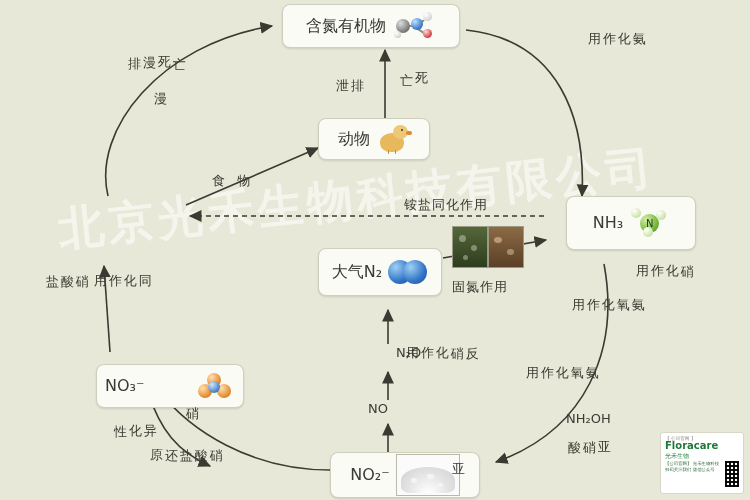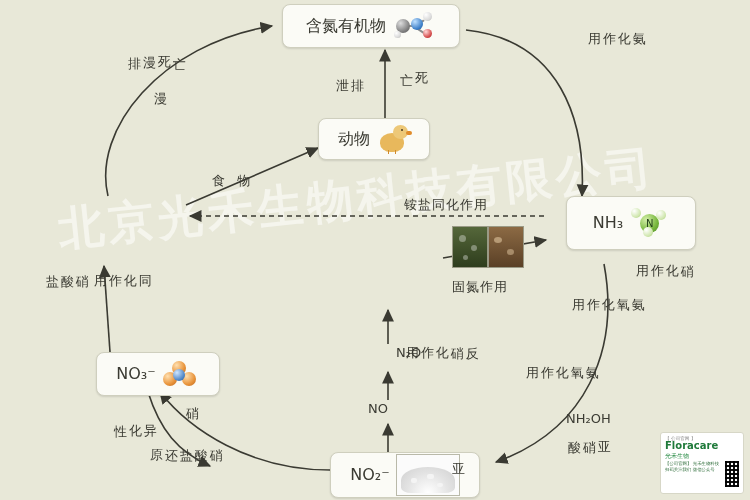--- a/index.html
+++ b/index.html
@@ -197,32 +197,39 @@
       <i class="bond" style="left:23px;top:14px;width:11px;transform:rotate(34deg);"></i>
       <i style="left:4px;top:7px;width:14px;height:14px;background:radial-gradient(circle at 33% 30%,#ddd 0%,#7e7e7e 65%,#4e4e4e 100%);"></i>
       <i style="left:19px;top:6px;width:12px;height:12px;background:radial-gradient(circle at 33% 30%,#bfe0ff 0%,#3d7fc8 65%,#23548f 100%);"></i>
       <i style="left:31px;top:0px;width:9px;height:9px;background:radial-gradient(circle at 33% 30%,#fff 0%,#d8d8d8 65%,#a8a8a8 100%);"></i>
       <i style="left:31px;top:17px;width:9px;height:9px;background:radial-gradient(circle at 33% 30%,#ffd9d9 0%,#d44b4b 65%,#9c2a2a 100%);"></i>
       <i style="left:2px;top:19px;width:7px;height:7px;background:radial-gradient(circle at 33% 30%,#fff 0%,#d8d8d8 65%,#a8a8a8 100%);"></i>
     </span>
   </div>
 
 
+  <div class="node" style="left:318px;top:248px;width:124px;height:48px;">
+    <span class="lbl big">大气N₂</span>
+    <span class="pic n2">
+      <i style="left:0px;"></i>
+        <i style="left:15px;"></i>
+    </span>
+  </div>
 
   <div class="node" style="left:546px;top:196px;width:130px;height:54px;margin-left:20px;">
     <span class="lbl big">NH₃</span>
     <span class="pic nh3">
       <span class="c">N</span>
       <i style="left:2px;top:0px;"></i>
       <i style="left:27px;top:2px;"></i>
       <i style="left:14px;top:19px;"></i>
     </span>
   </div>
 
-  <div class="node" style="left:96px;top:352px;width:124px;height:44px;">
+  <div class="node" style="left:96px;top:364px;width:148px;height:44px;justify-content:space-between;">
     <span class="lbl big">NO₃⁻</span>
     <span class="pic no3">
       <i style="left:10px;top:1px;width:14px;height:14px;"></i>
       <i style="left:1px;top:12px;width:14px;height:14px;"></i>
       <i style="left:20px;top:12px;width:14px;height:14px;"></i>
       <i style="left:11px;top:9px;width:12px;height:12px;background:radial-gradient(circle at 33% 30%,#cfe6ff 0%,#4f86c6 65%,#2e5a92 100%);"></i>
     </span>
   </div>
 
   <div class="node" style="left:330px;top:452px;width:150px;height:46px;">

